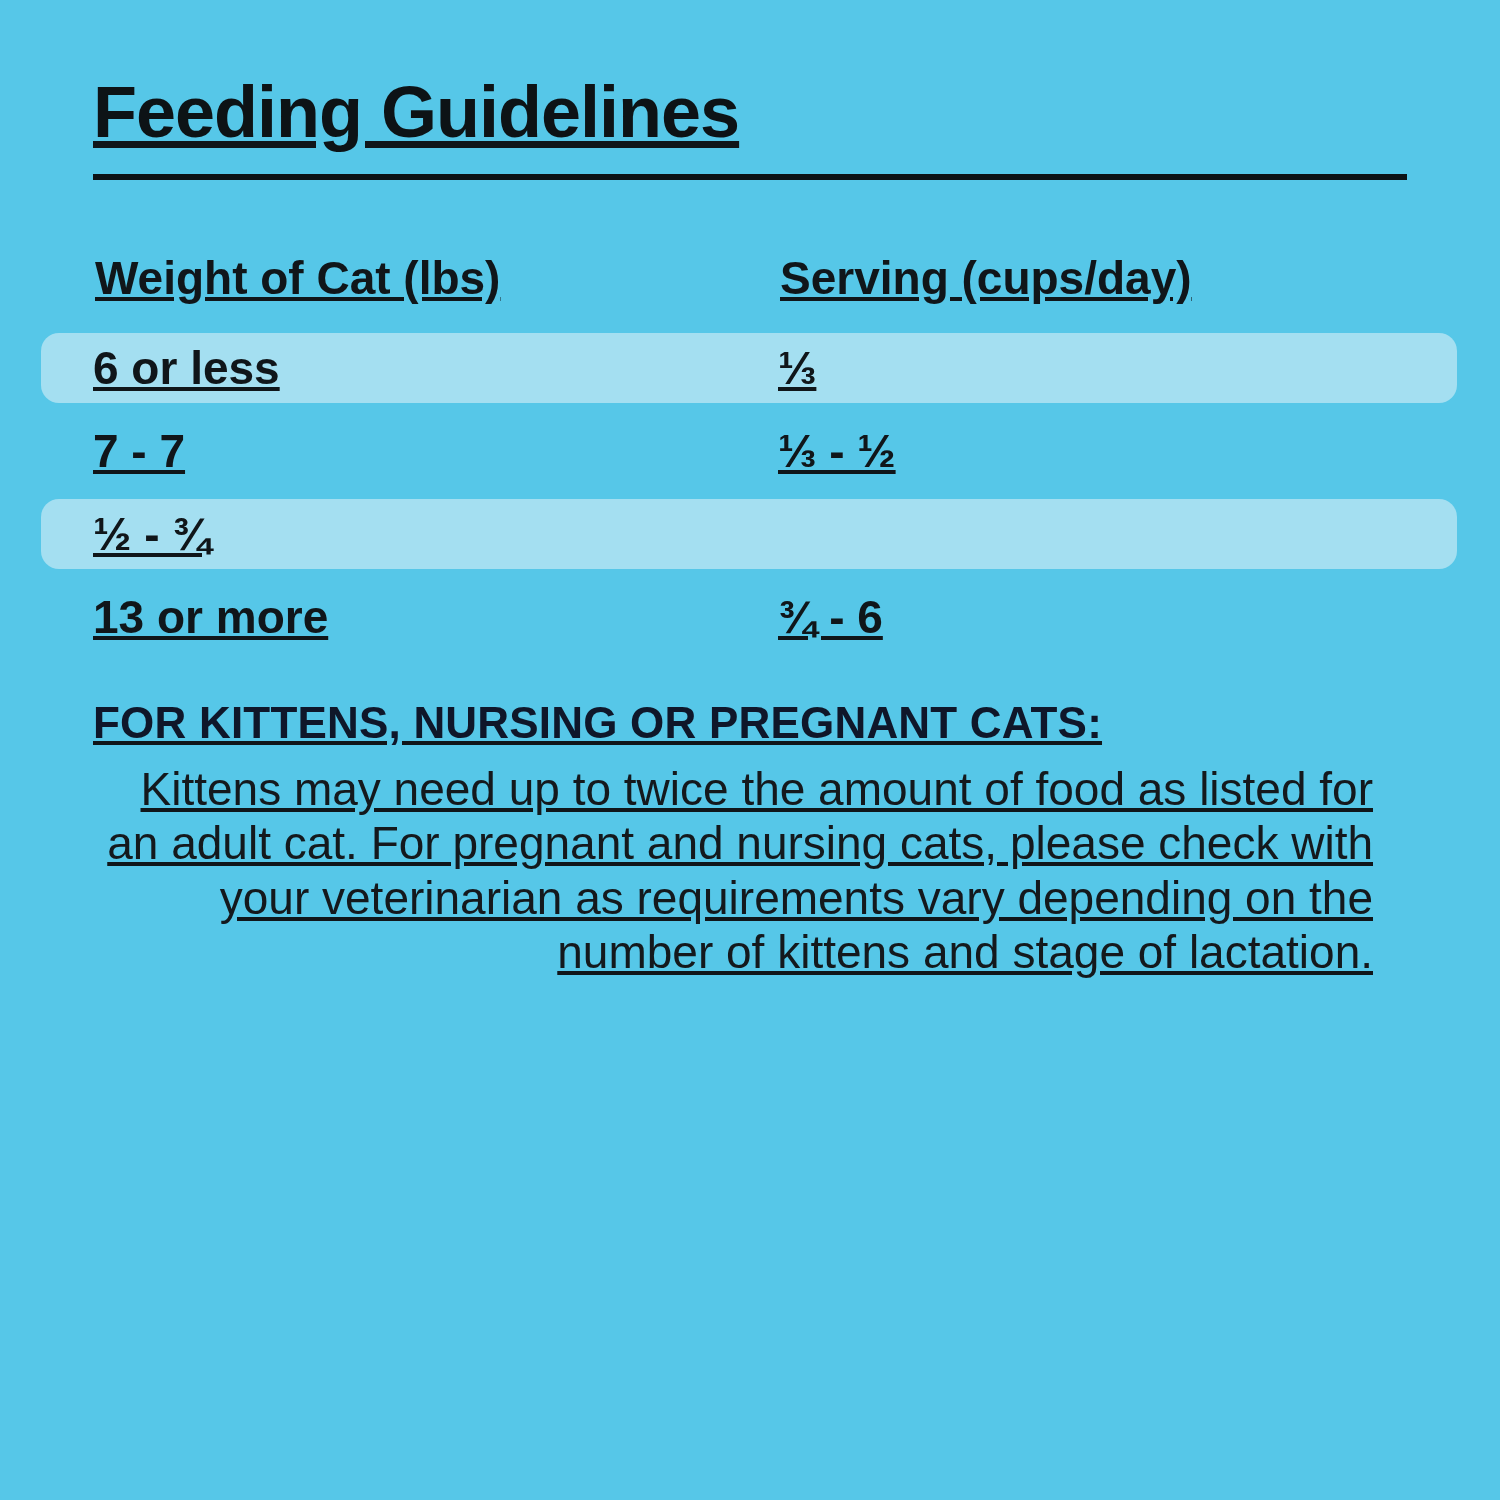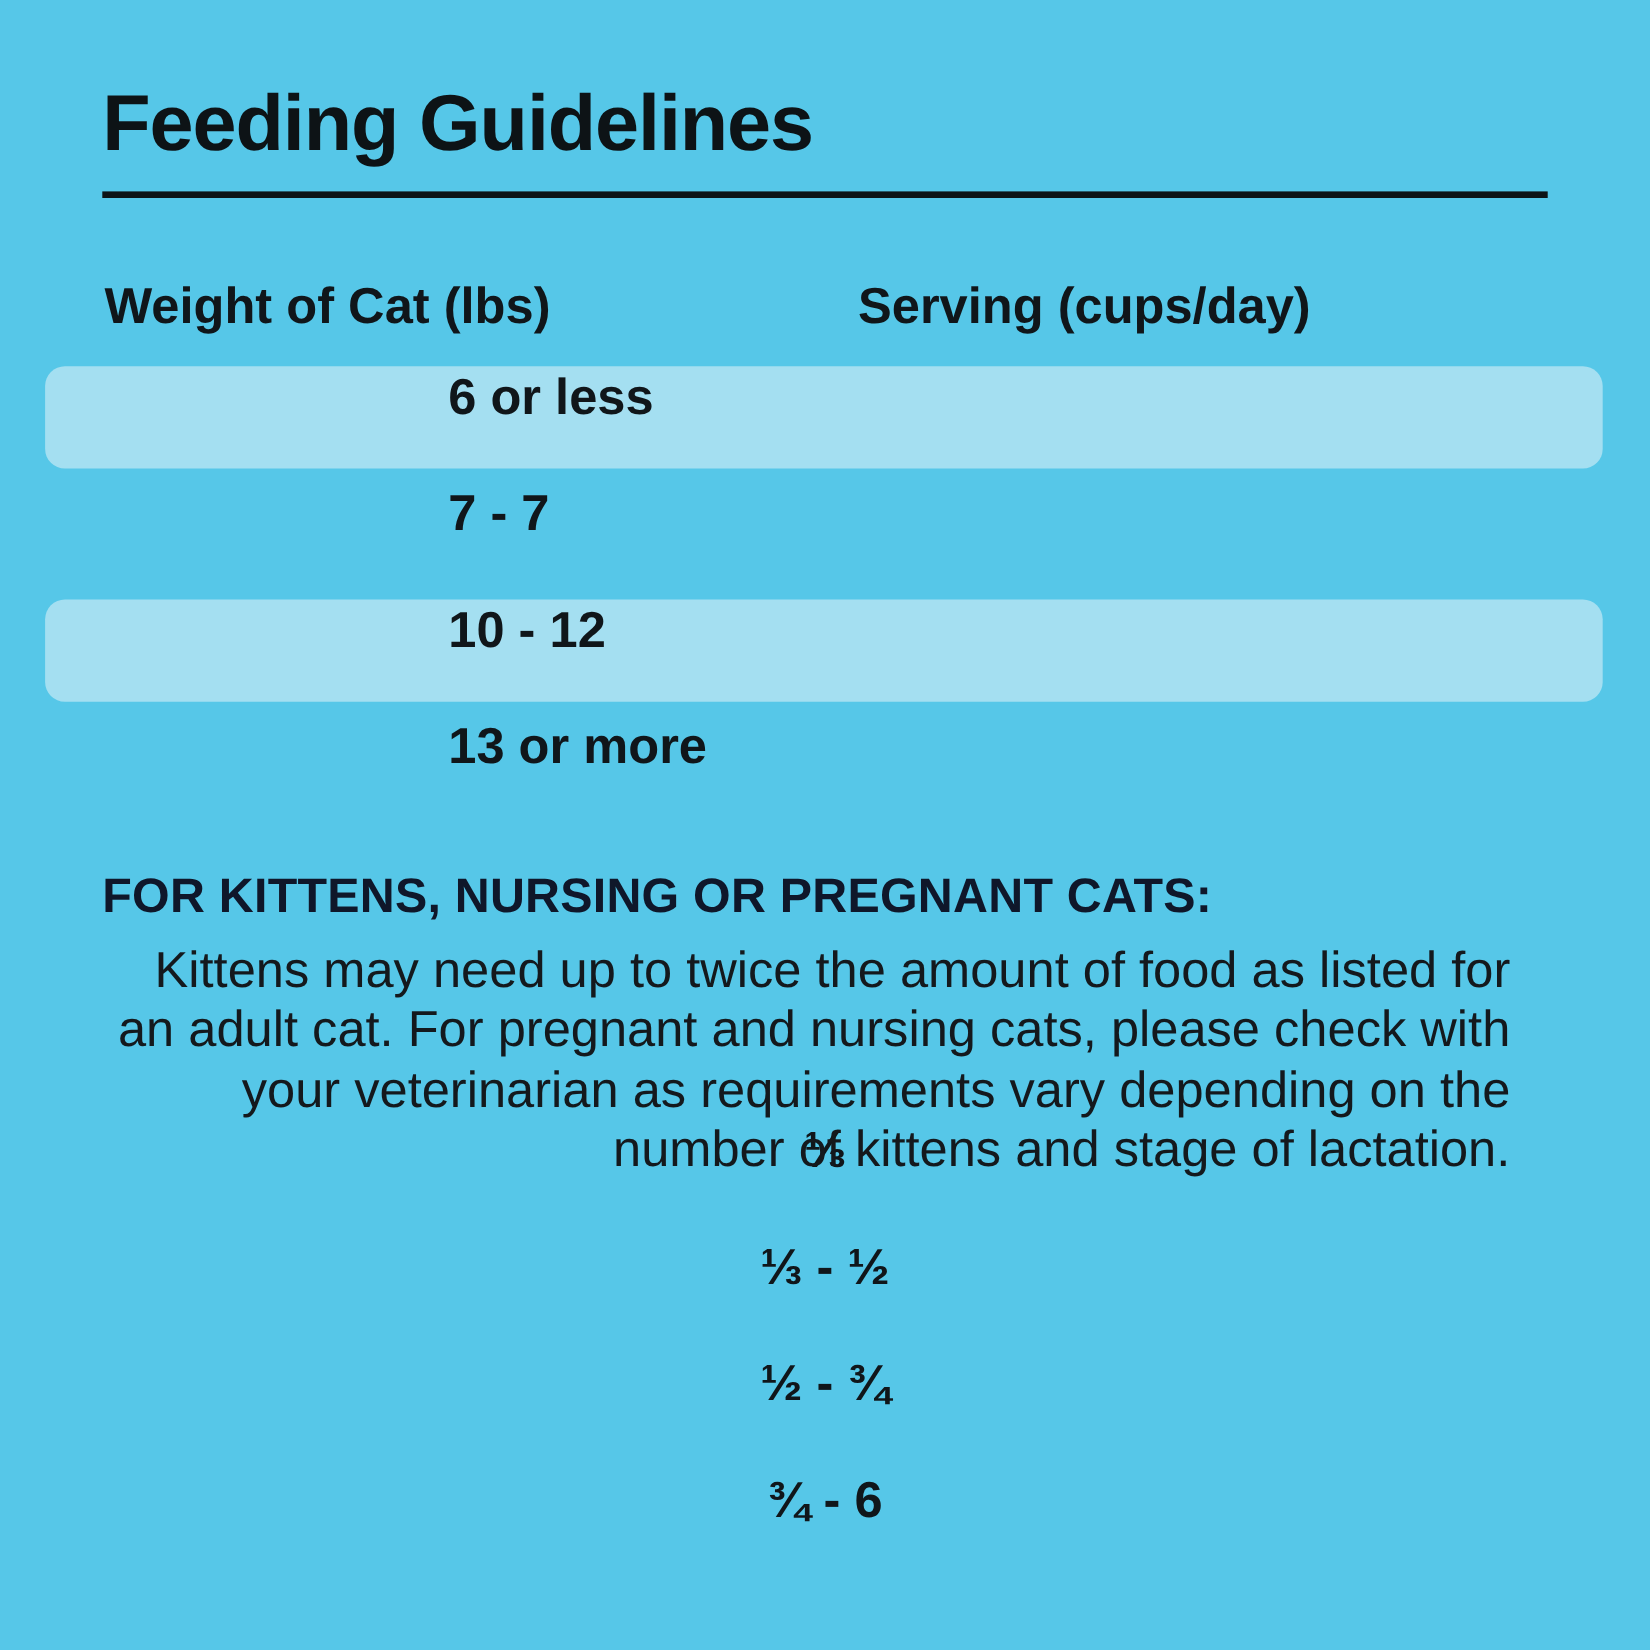--- a/index.html
+++ b/index.html
@@ -9,20 +9,21 @@
   body {
     width: 1500px;
     height: 1500px;
     background: #56c7e8;
     font-family: "Liberation Sans", sans-serif;
     color: #10161a;
     overflow: hidden;
   }
   .panel {
     padding: 76px 93px 0 93px;
+    text-decoration: underline;
   }
   .title {
     font-size: 72px;
     font-weight: bold;
     letter-spacing: -1px;
     line-height: 1;
     color: #0d1316;
   }
   .title-rule {
     margin-top: 26px;
@@ -46,28 +47,27 @@
   }
   .col-serving {
     flex: 1 1 auto;
   }
   .rows {
     margin: 28px -50px 0 -52px;
   }
   .row {
     display: flex;
     align-items: center;
-    height: 93px;
+    height: 70px;
     margin-bottom: 13px;
     padding-left: 52px;
     padding-right: 50px;
     border-radius: 18px;
     font-size: 46px;
     font-weight: bold;
-    flex-direction: column;
   }
   .row.highlight {
     background: #a4dff1;
   }
   .note {
     margin-top: 46px;
   }
   .note-heading {
     font-size: 44px;
     font-weight: bold;
@@ -105,21 +105,20 @@
         <div class="col-weight">6 or less</div>
         <div class="col-serving">⅓</div>
       </div>
 
       <div class="row">
         <div class="col-weight">7 - 7</div>
         <div class="col-serving">⅓ - ½</div>
       </div>
 
       <div class="row highlight">
-        <div class="col-weight">10 - 12</div>
         <div class="col-serving">½ - ¾</div>
       </div>
 
       <div class="row">
         <div class="col-weight">13 or more</div>
         <div class="col-serving">¾ - 6</div>
       </div>
 
     </div>
   </div>

